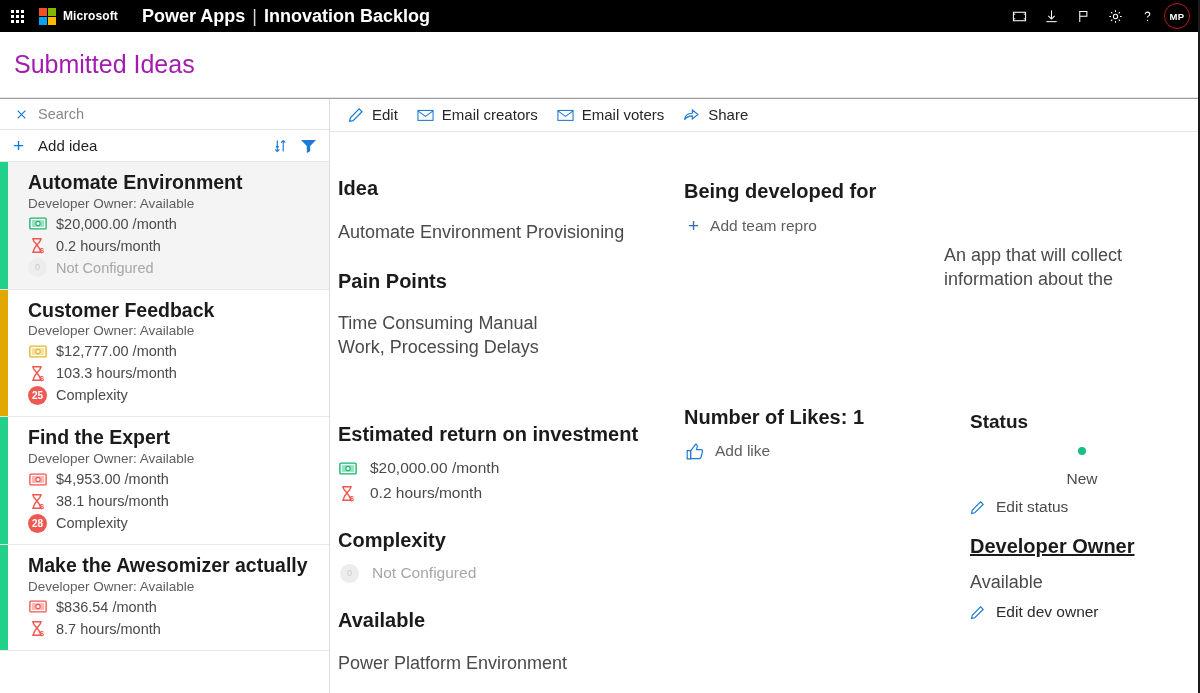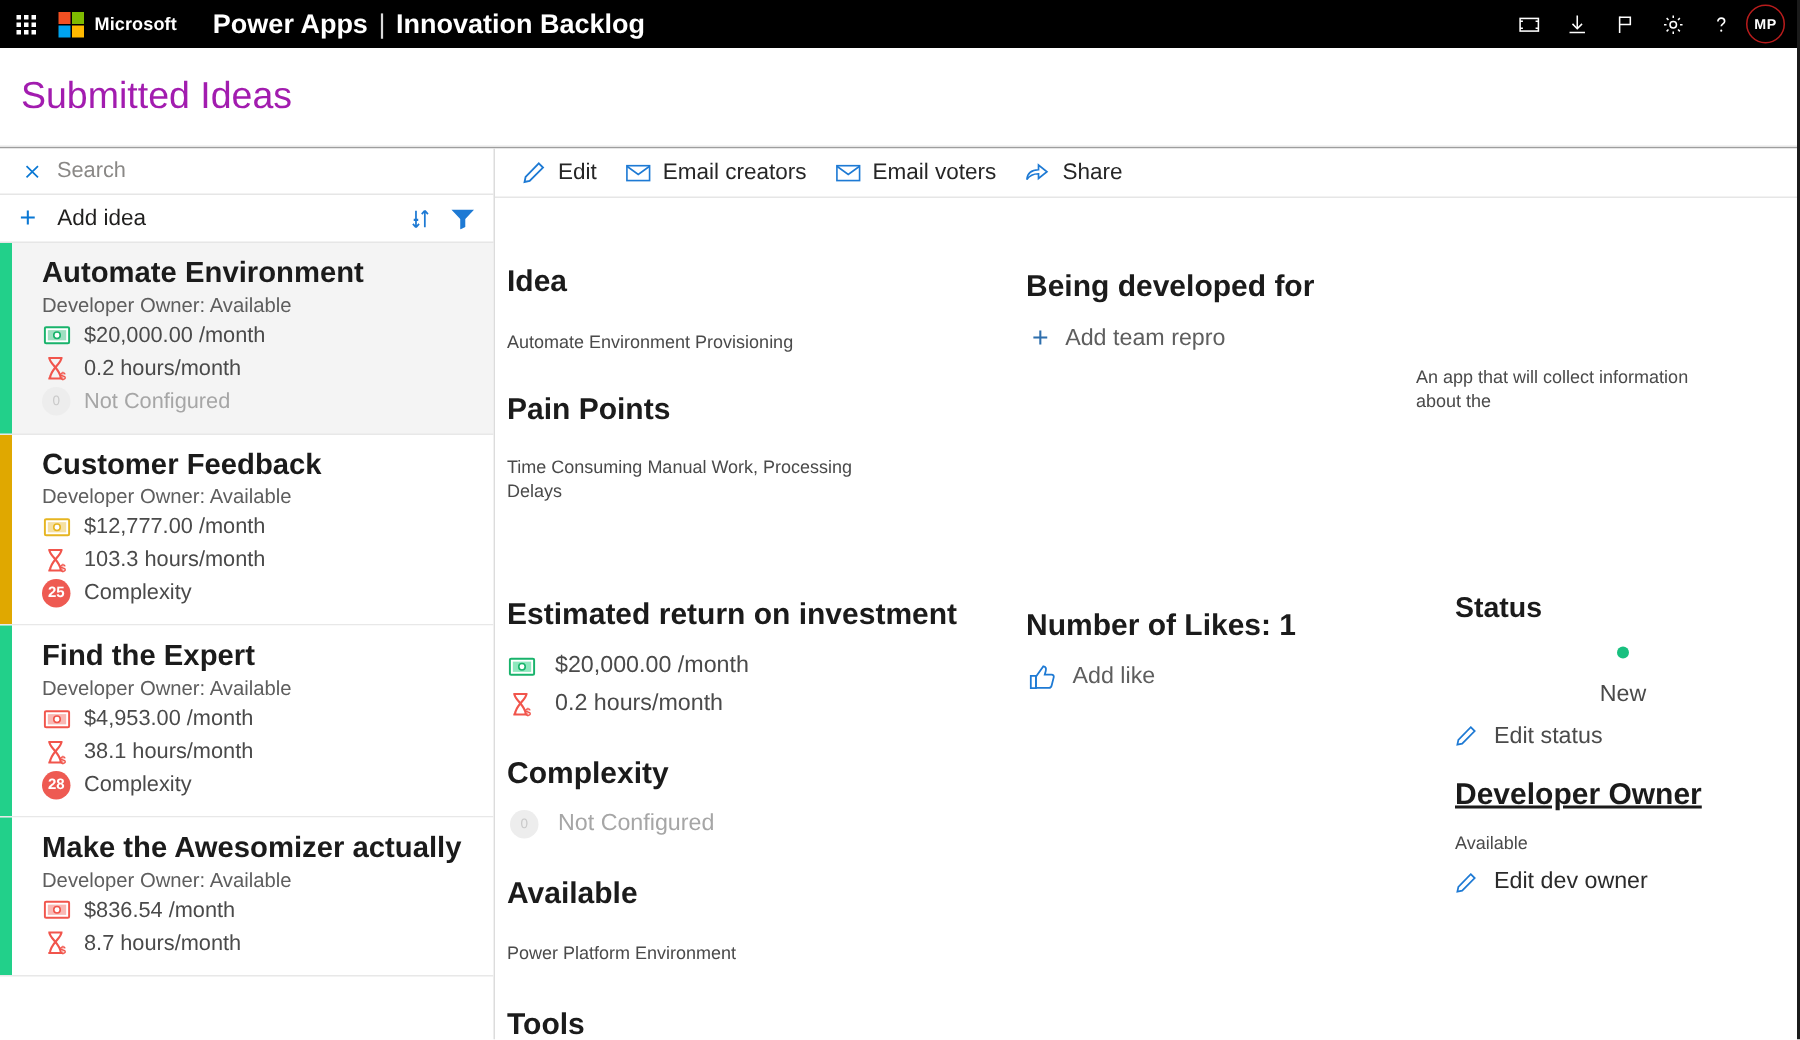--- a/index.html
+++ b/index.html
@@ -207,21 +207,21 @@
   .colA { left: 8px; width: 340px; }
   .colB { left: 354px; width: 260px; }
   .colC { left: 614px; width: 250px; }
 
   .h-sec {
     font-size: 20px; font-weight: 700; color: #1b1b1b;
     line-height: 1.2;
   }
   .h-sec.small { font-size: 19px; }
   .p-val {
-    font-size: 12px; color: #4a4a4a; line-height: 1.34;
+    font-size: 18px; color: #4a4a4a; line-height: 1.34;
   }
   .link-row {
     display: flex; align-items: center; gap: 11px;
     font-size: 15.5px; color: #5e5e5e; cursor: pointer;
     white-space: nowrap;
   }
   .link-row .li { display: flex; align-items: center; color: #0a78d4; }
   .plusglyph { color: #2f6fad; font-size: 19px; font-weight: 300; line-height: 1; }
 
   .roi-row {

